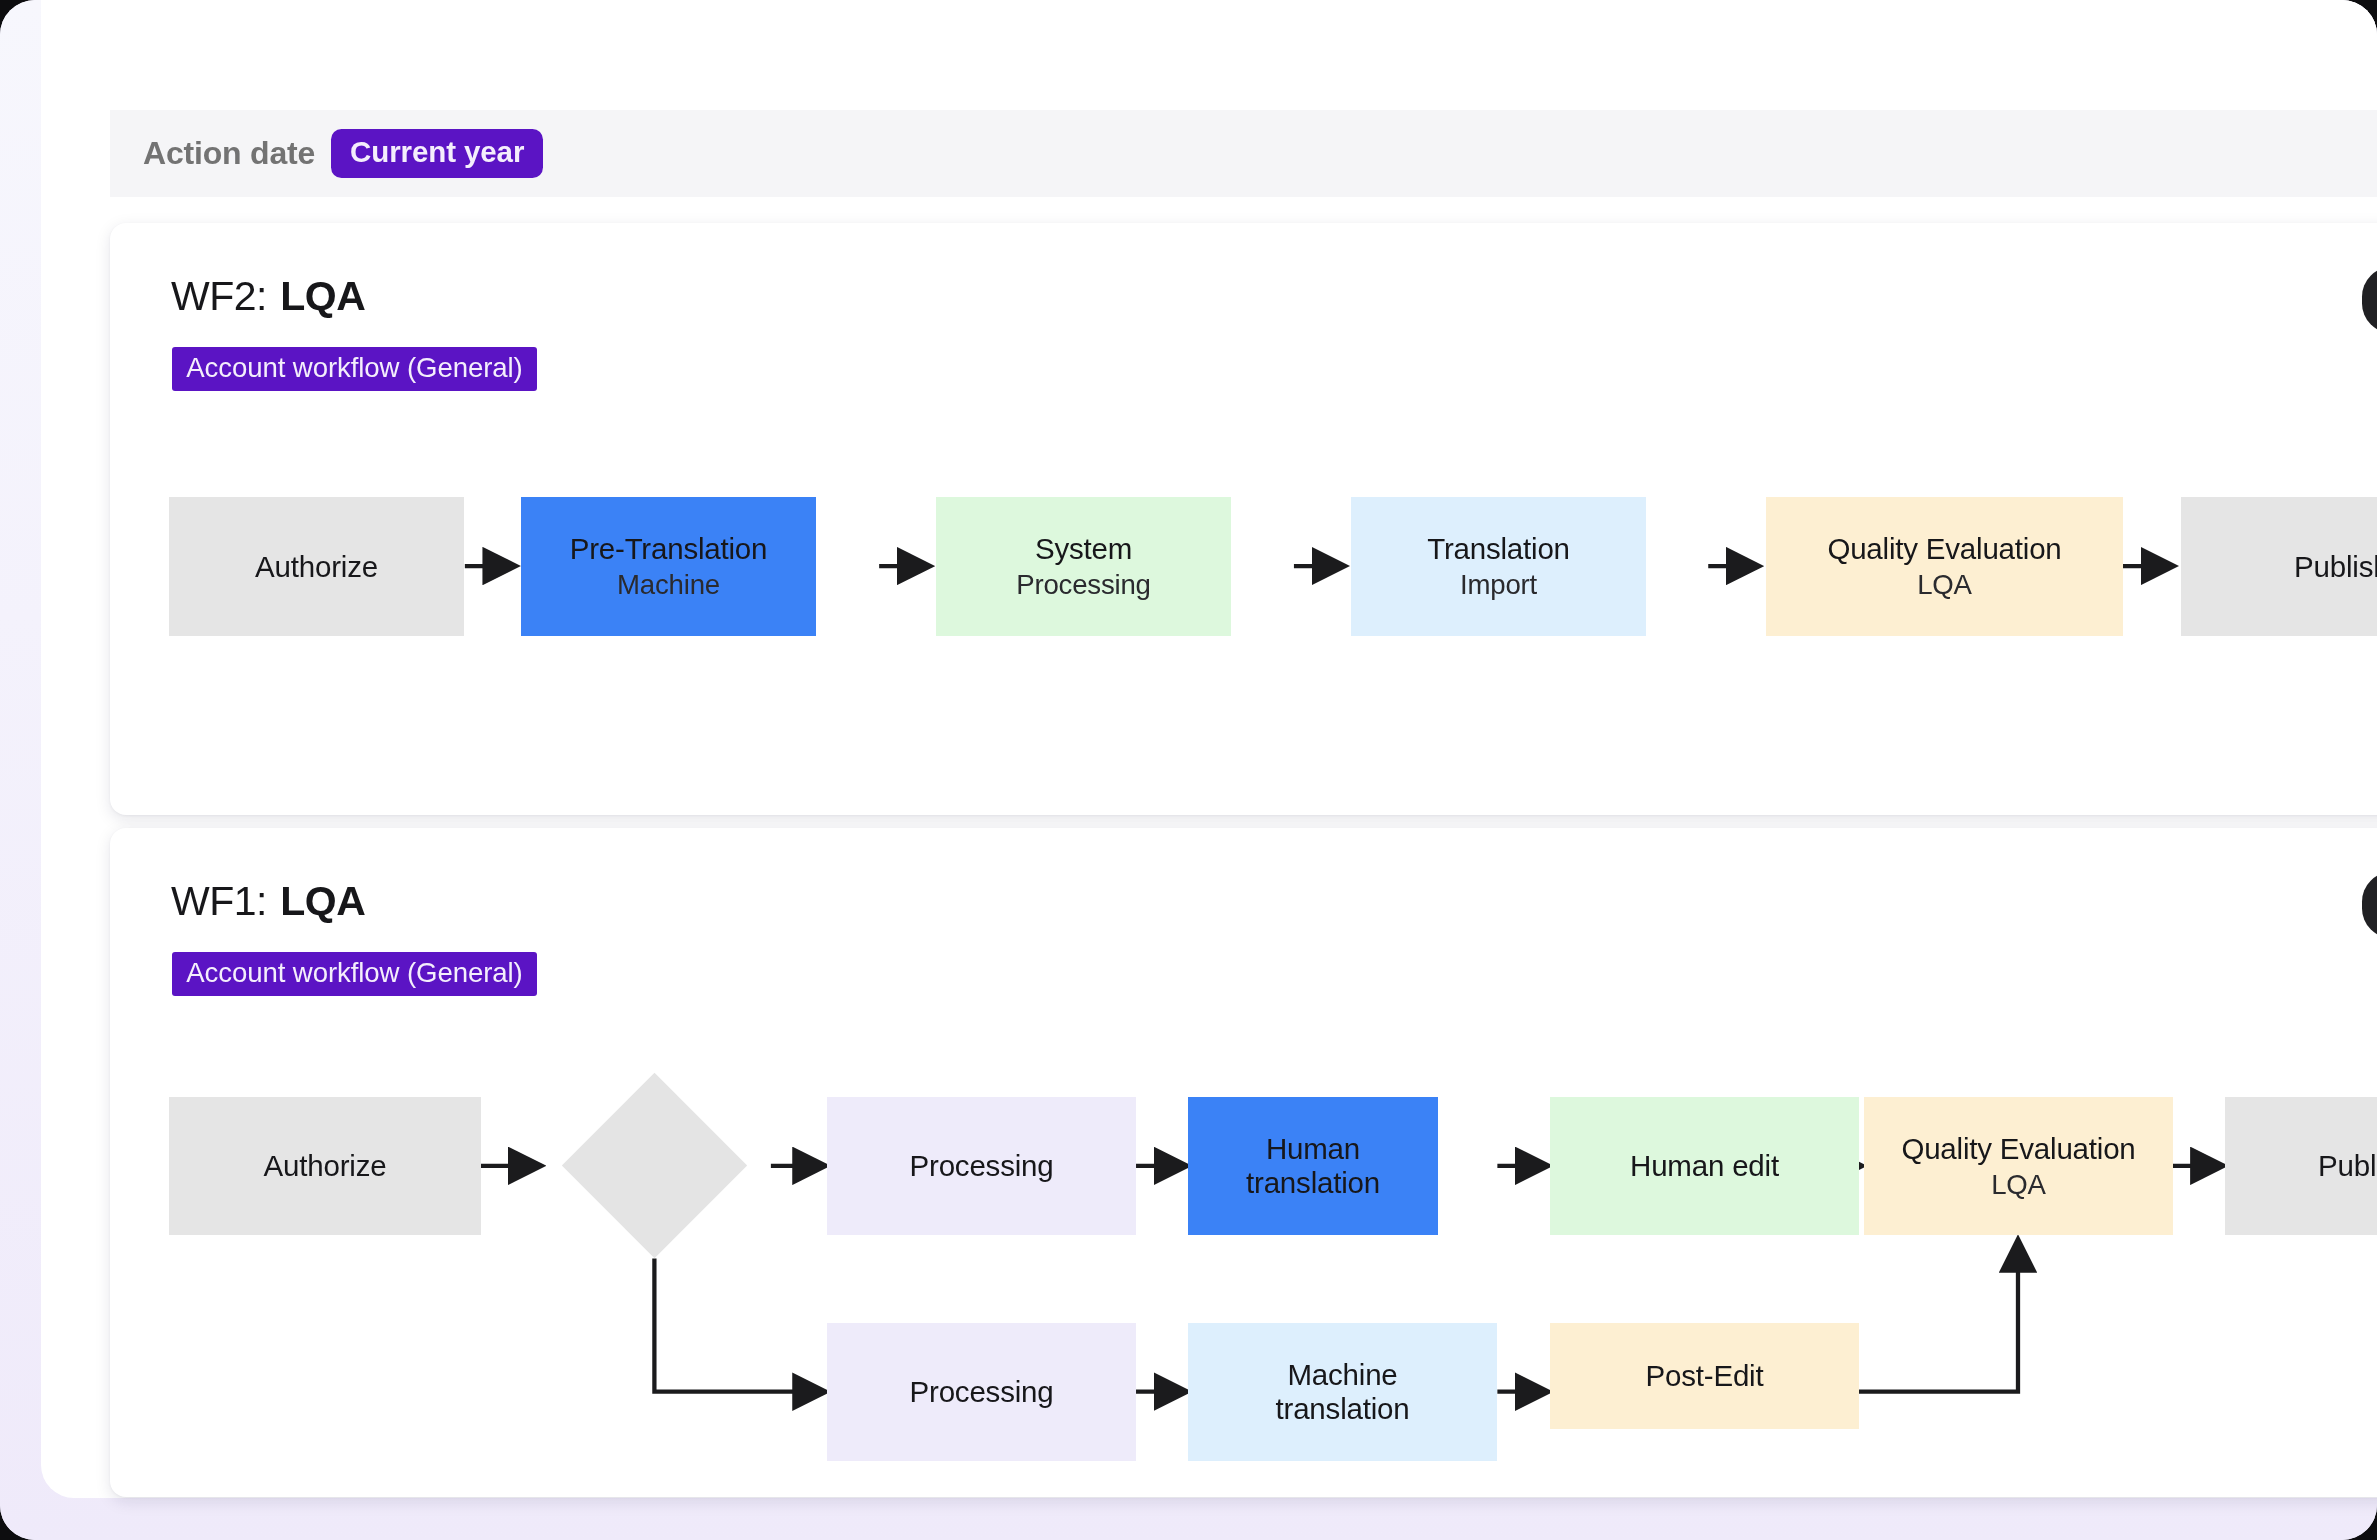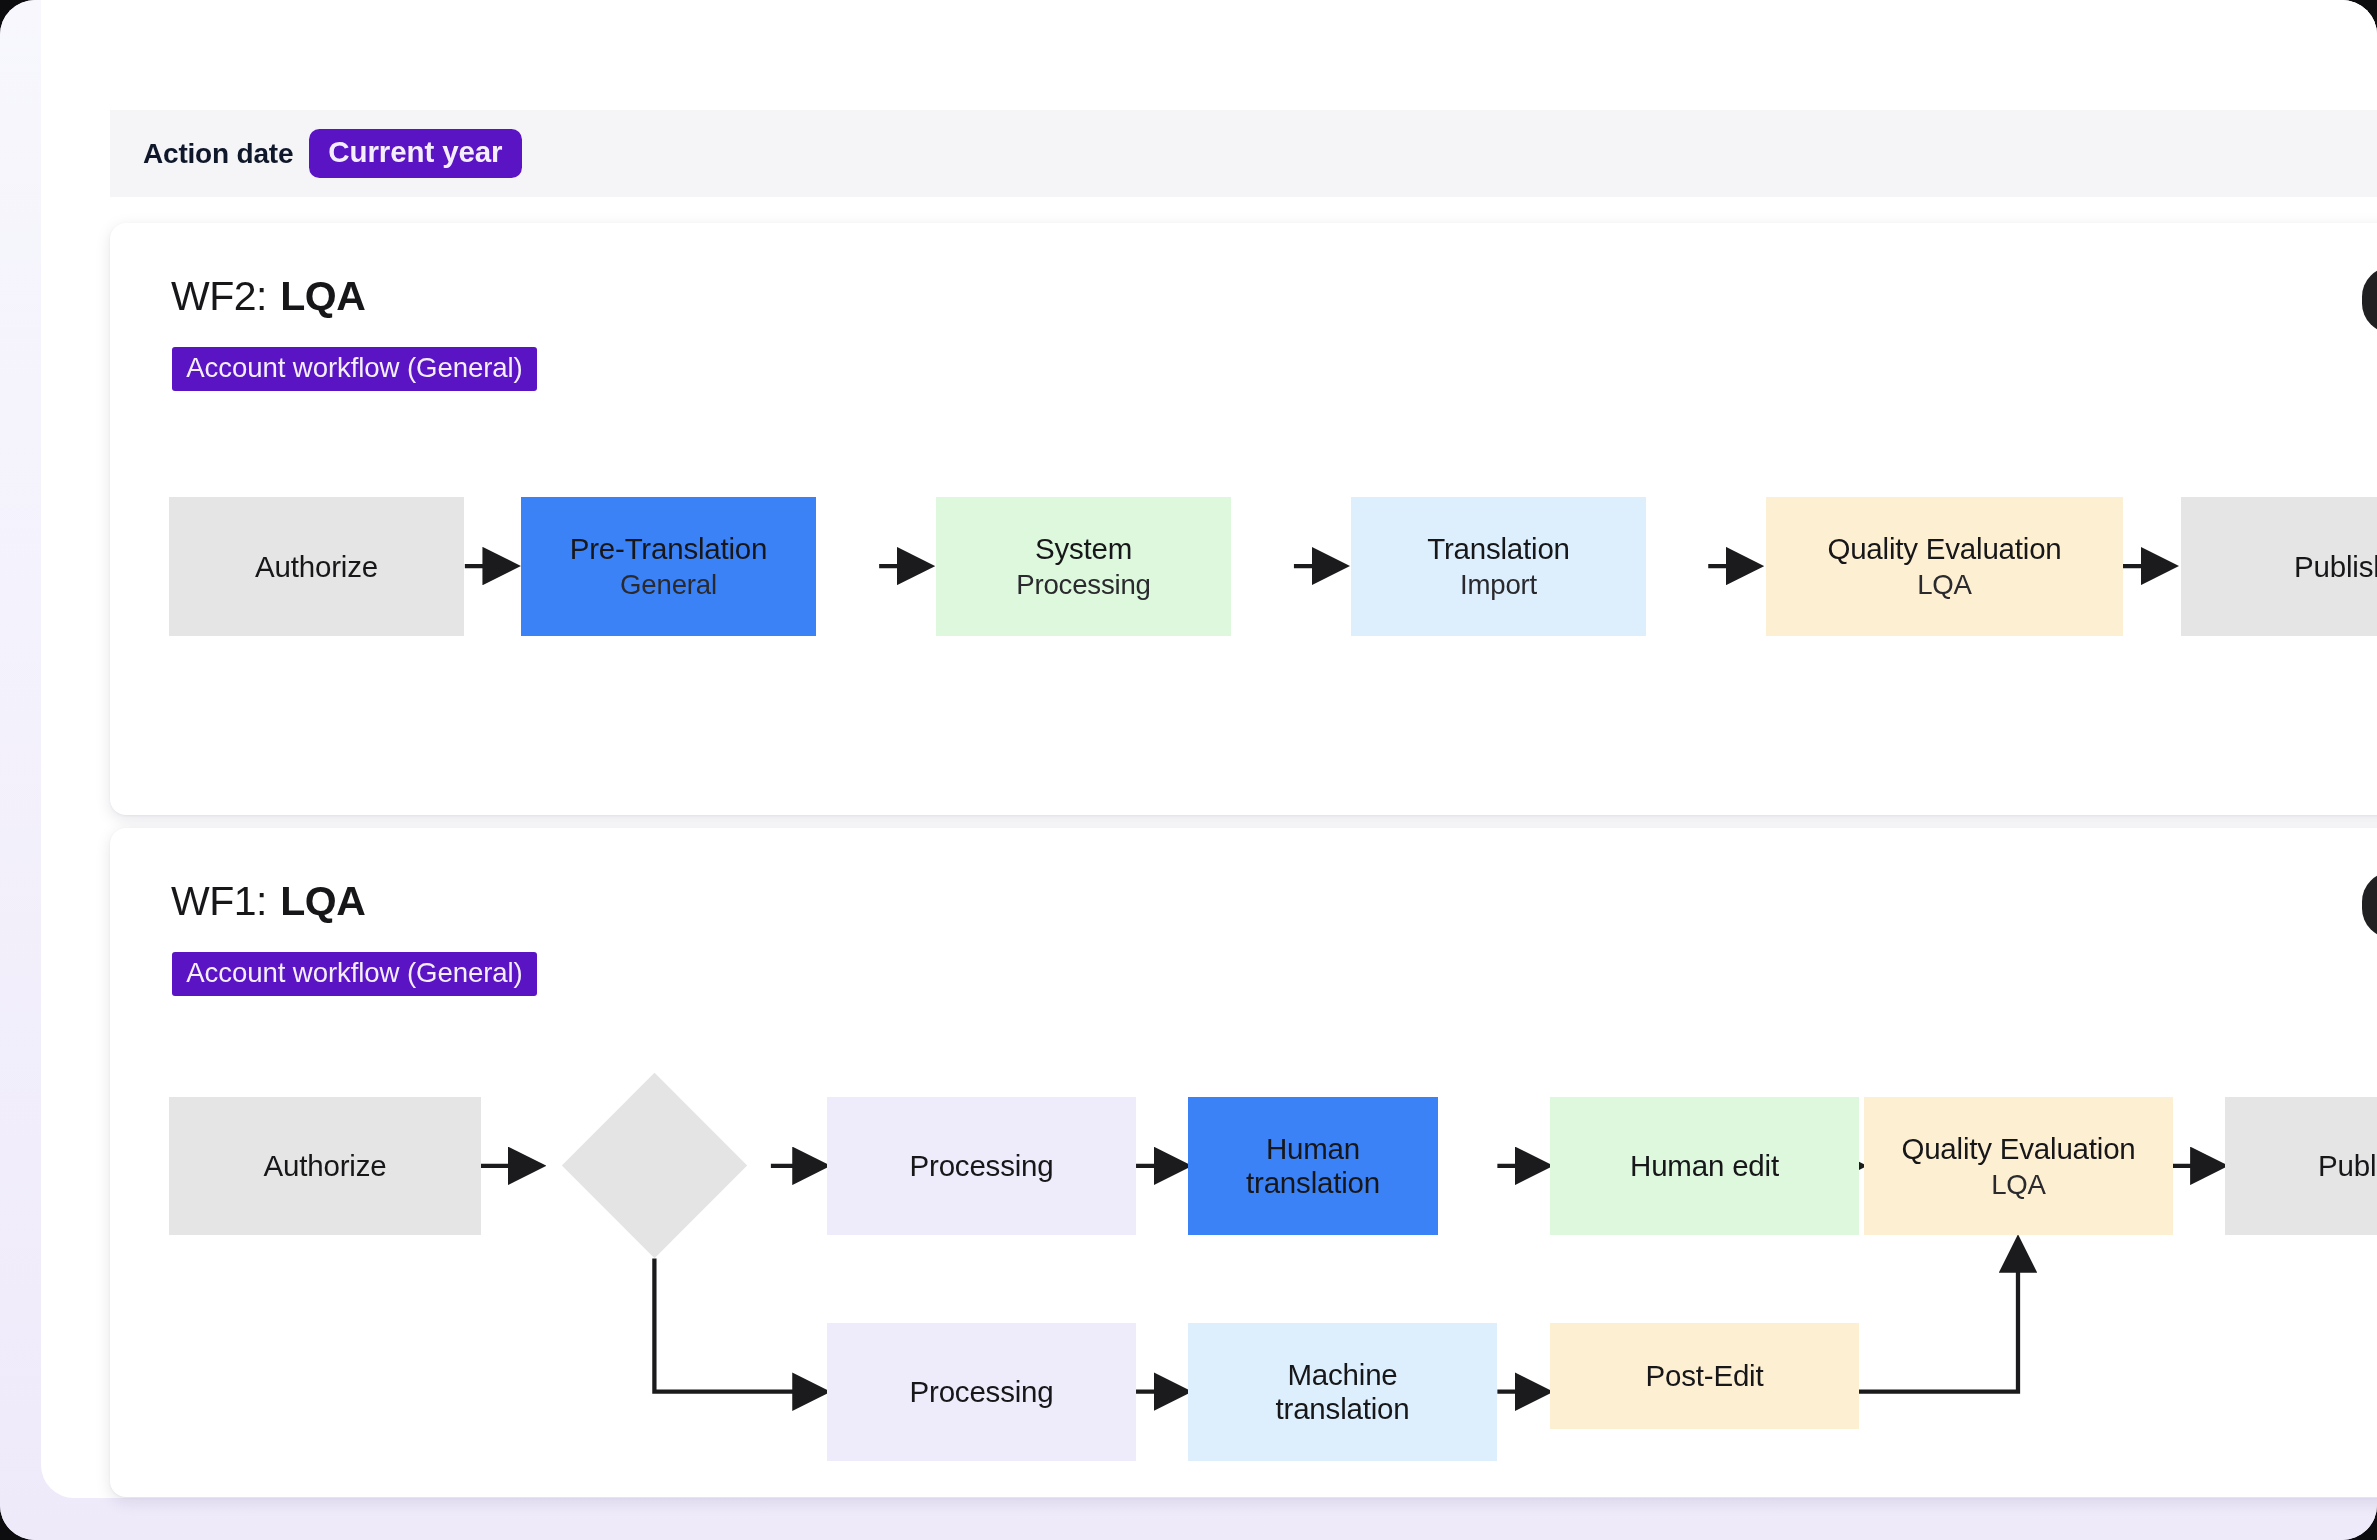--- a/index.html
+++ b/index.html
@@ -29,21 +29,21 @@
 
   
   .filter-bar{
     position:absolute;left:110px;top:110px;width:2518px;height:87px;
     background:#f5f5f7;
     display:flex;align-items:center;
     padding-left:33px;box-sizing:border-box;
     gap:16px;
   }
   .filter-label{
-    font-size:28px;font-weight:700;color:#0f172a;letter-spacing:-0.2px;
+    font-size:32px;font-weight:700;color:#737373;letter-spacing:-0.2px;
     white-space:nowrap;
   }
   .filter-chip{
     background:#5b14c4;color:#f4eefc;
     font-size:29.5px;font-weight:700;letter-spacing:-0.1px;
     padding:8.6px 19px 11.4px 19px;border-radius:10.5px;
     white-space:nowrap;line-height:1;
   }
 
   
@@ -138,21 +138,21 @@
           <line x1="3362" y1="722" x2="3462" y2="722"></line>
           <line x1="4235" y1="722" x2="4335" y2="722"></line>
         </g>
       </svg>
 
       <div class="node c-lav" style="left:59px;top:274px;width:295px;height:139px;">
         <span class="t1">Authorize</span>
       </div>
       <div class="node c-pink" style="left:411px;top:274px;width:295px;height:139px;">
         <span class="t1">Pre-Translation</span>
-        <span class="t2">General</span>
+        <span class="t2">Machine</span>
       </div>
       <div class="node c-green" style="left:826px;top:274px;width:295px;height:139px;">
         <span class="t1">System</span>
         <span class="t2">Processing</span>
       </div>
       <div class="node c-blue" style="left:1241px;top:274px;width:295px;height:139px;">
         <span class="t1">Translation</span>
         <span class="t2">Import</span>
       </div>
       <div class="node c-cream" style="left:1656px;top:274px;width:357px;height:139px;">

